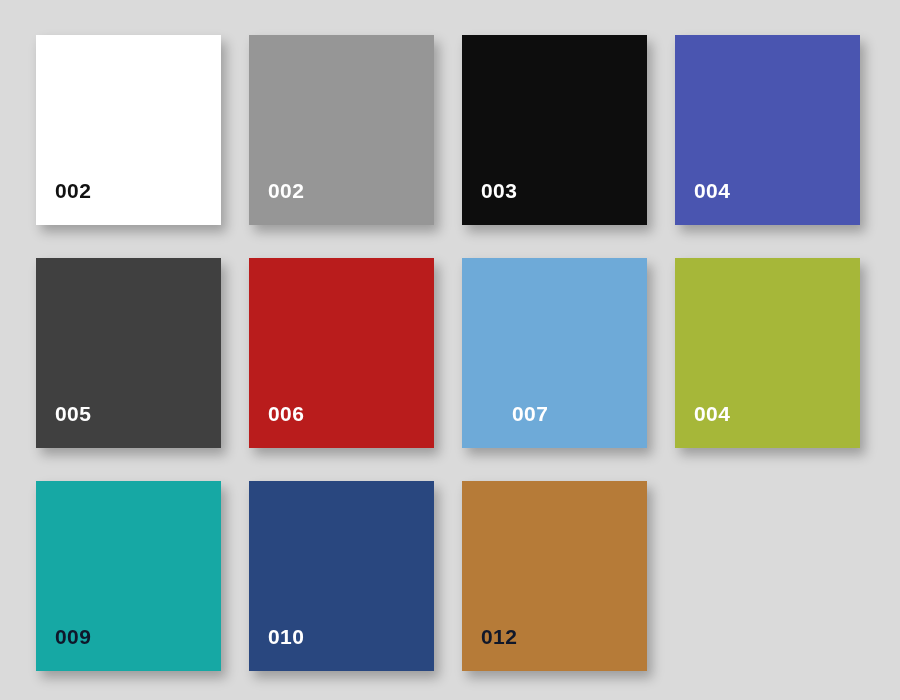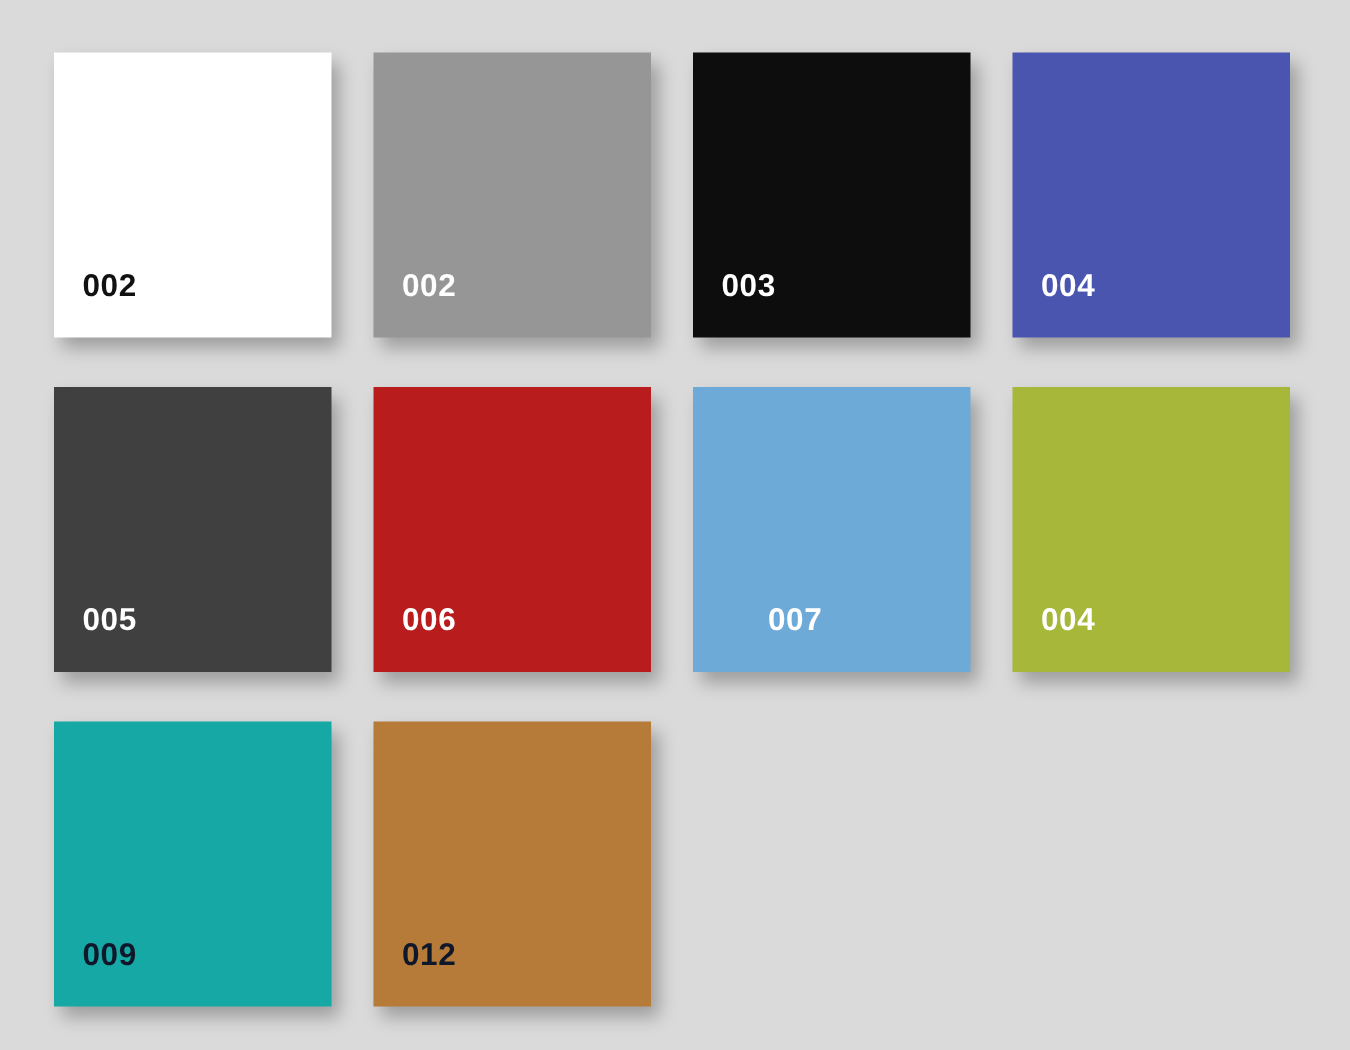--- a/index.html
+++ b/index.html
@@ -85,19 +85,22 @@
   </div>
 
   <div class="swatch" style="background: rgb(166, 183, 57);">
     <span class="swatch-label" style="color: rgb(255, 255, 255);">004</span>
   </div>
 
   <div class="swatch" style="background: rgb(22, 168, 164);">
     <span class="swatch-label" style="color: #0f172a;">009</span>
   </div>
 
+  <div class="swatch" style="background: rgb(41, 71, 127);">
+    <span class="swatch-label" style="color: rgb(255, 255, 255);">010</span>
+  </div>
 
 
   <div class="swatch" style="background: rgb(182, 123, 56);">
     <span class="swatch-label" style="color: #0f172a;">012</span>
   </div>
 
 </div>
 
 </body></html>

